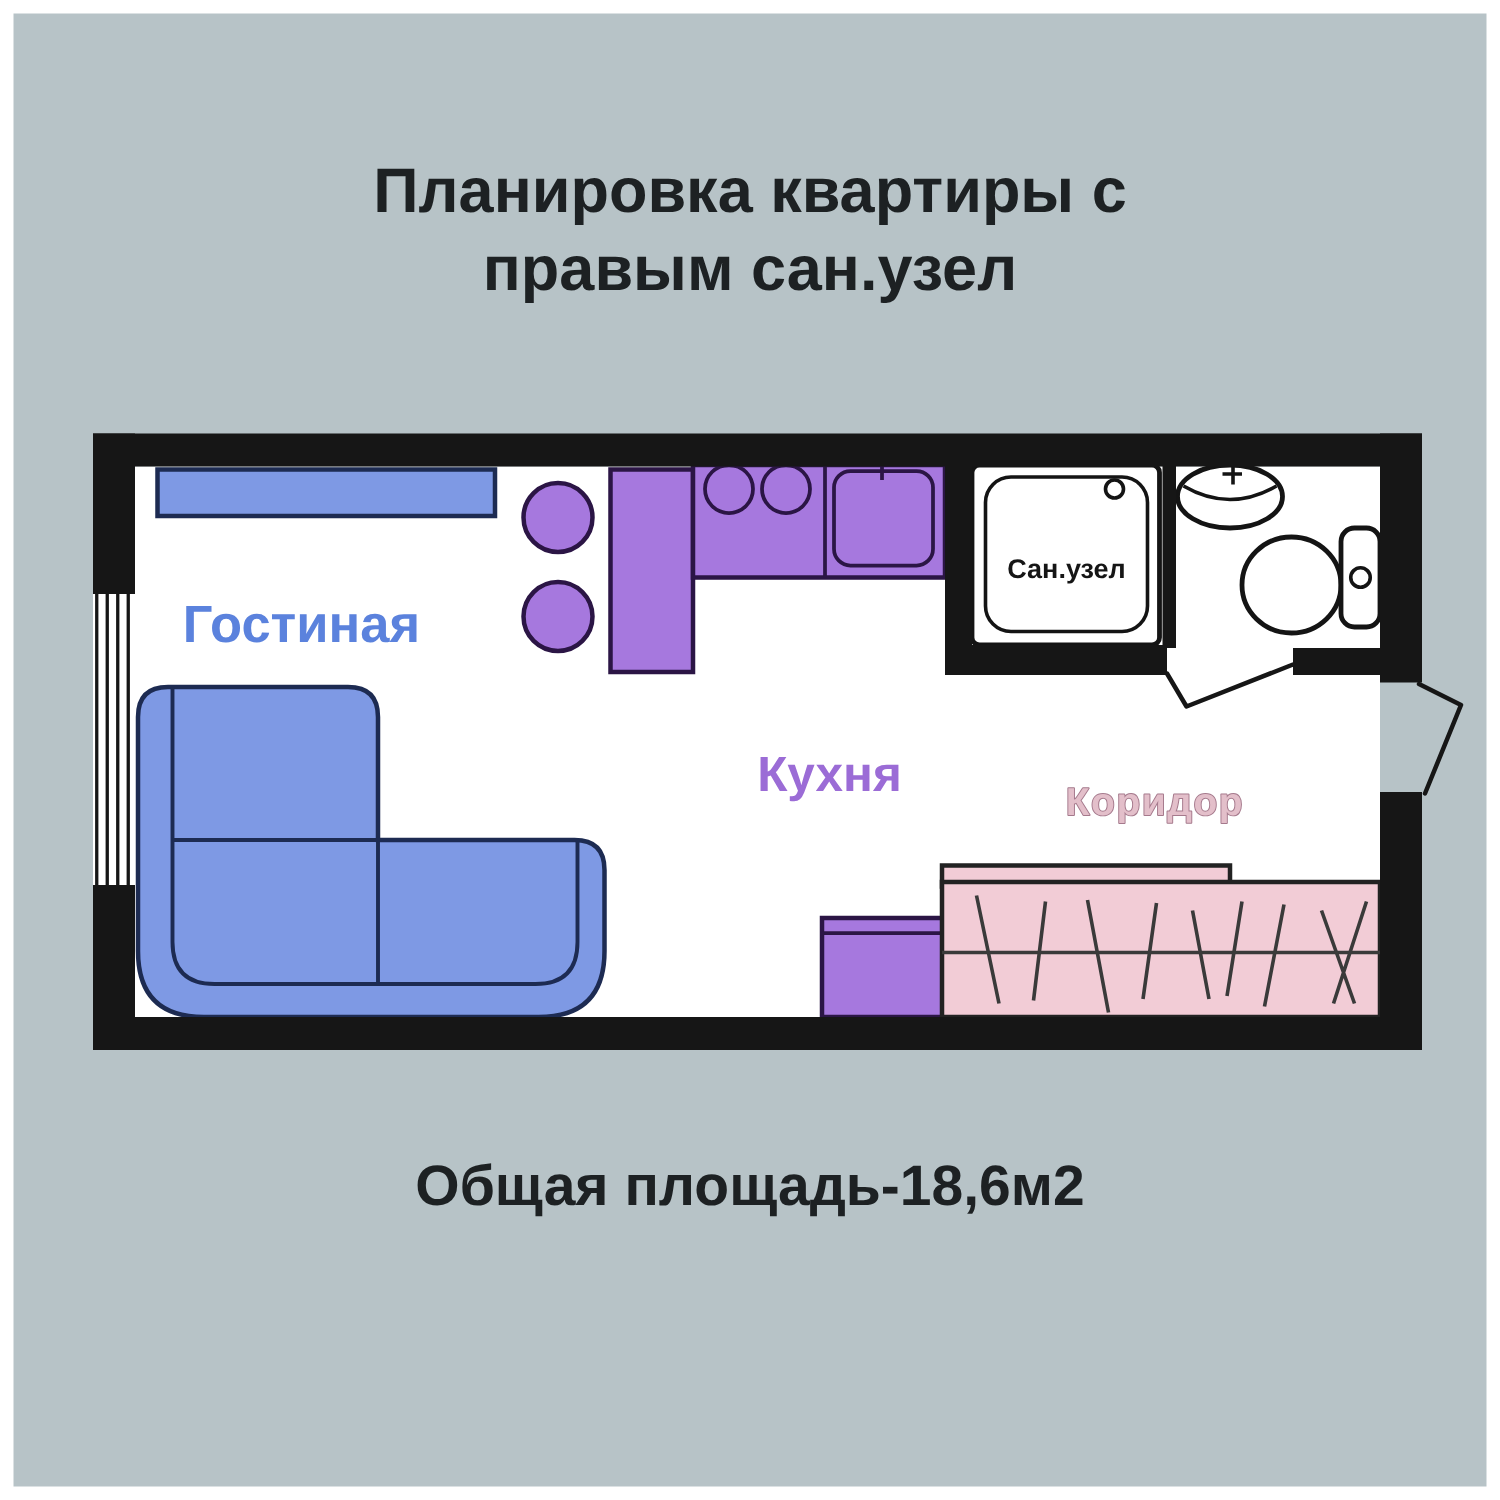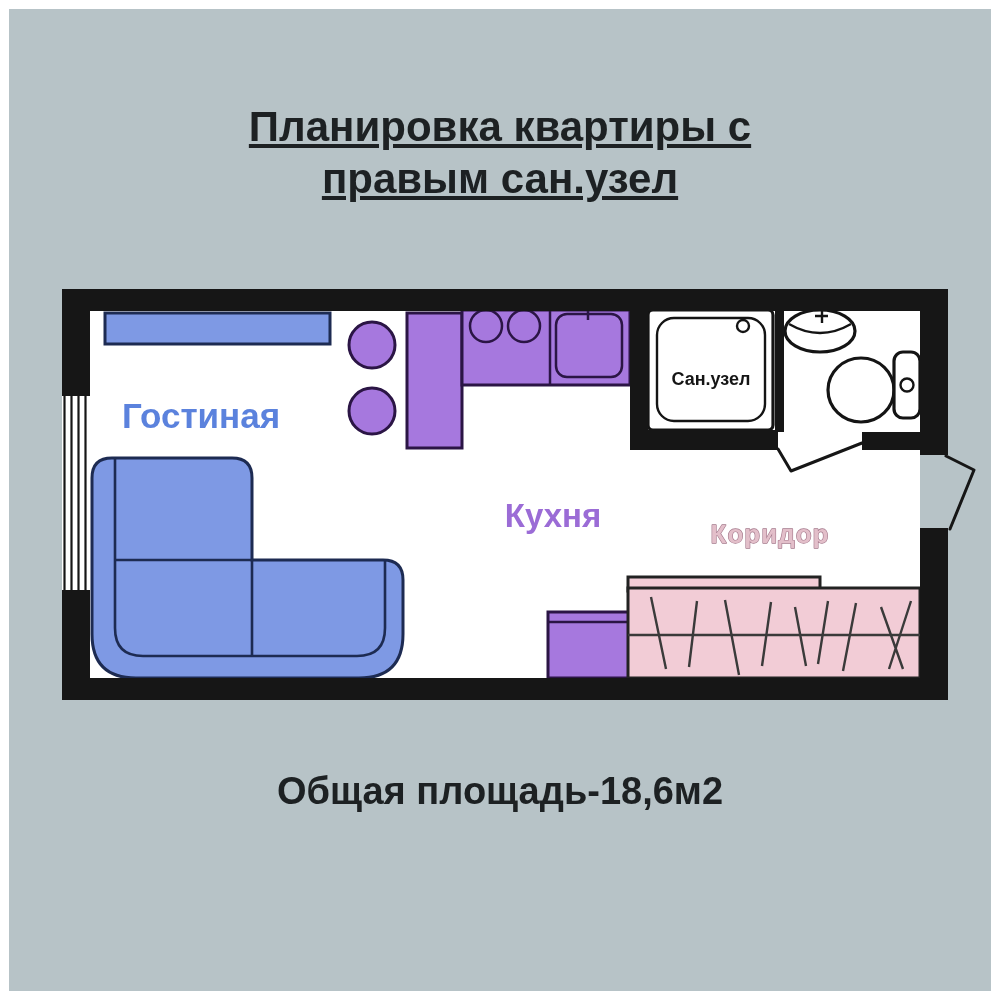--- a/index.html
+++ b/index.html
@@ -3,21 +3,21 @@
 <meta charset="utf-8">
 <style>
   html,body{margin:0;padding:0;width:1000px;height:1000px;background:#ffffff;}
   .page{
     position:relative;width:1000px;height:1000px;background:#ffffff;
     font-family:"Liberation Sans","DejaVu Sans",sans-serif;overflow:hidden;
   }
   .mat{position:absolute;inset:9px;background:var(--bg);}
   .title{
     position:absolute;top:101px;left:0;width:1000px;text-align:center;
-    font-weight:700;font-size:42px;line-height:52px;color:var(--text-dark);text-decoration:underline;
+    font-weight:700;font-size:42px;line-height:52px;color:var(--text-dark);
   }
   .footer{
     position:absolute;top:770px;left:0;width:1000px;text-align:center;
     font-weight:700;font-size:38px;color:var(--text-dark);
   }
   .plan{position:absolute;left:0;top:0;width:1000px;height:1000px;}
 
   .wall{fill:var(--wall);}
   .floor{fill:var(--floor);}
   .blue{fill:var(--furniture-blue);stroke:var(--furniture-blue-stroke);stroke-width:3;}

